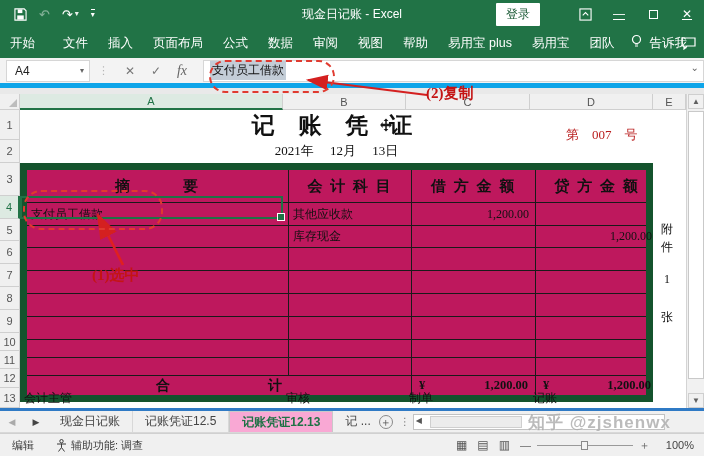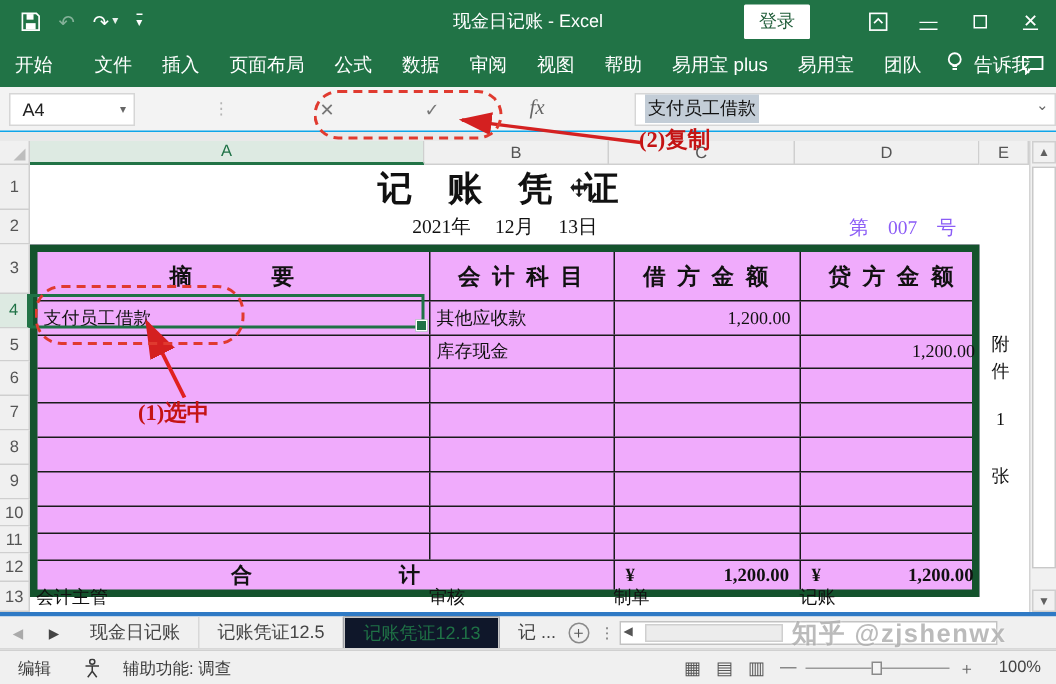--- a/index.html
+++ b/index.html
@@ -20,21 +20,21 @@
   .win-controls { position:absolute; right:0; top:0; height:28px; display:flex; align-items:center;text-decoration:underline; }
   .login-btn { background:#fff; color:#1e5c38; font-size:12px; padding:3px 10px; border-radius:1px; margin-right:28px; }
   .wc { width:34px; height:28px; display:flex; align-items:center; justify-content:center; color:#fff; font-size:12px; }
   .wc .box { width:9px; height:9px; border:1px solid #fff; display:block; }
   
   .ribbon { position:absolute; left:0; top:28px; width:704px; height:30px; background:#217346; display:flex; align-items:center; color:#fff; font-size:12.5px; }
   .rtab { padding:0 10px; height:30px; display:flex; align-items:center; white-space:nowrap; }
   .ribbon .bulb { margin:0 2px 0 6px; }
   .comment-btn { position:absolute; right:8px; top:0; height:30px; display:flex; align-items:center; }
   
-  .formulabar { position:absolute; left:0; top:58px; width:704px; height:30px; background:#f3f3f3; border-bottom:1px solid #0ea5e9; display:flex; align-items:center;gap:44px; }
+  .formulabar { position:absolute; left:0; top:58px; width:704px; height:30px; background:#f3f3f3; border-bottom:5px solid #0ea5e9; display:flex; align-items:center; }
   .namebox { position:relative; margin-left:6px; width:84px; height:22px; background:#fff; border:1px solid #d6d6d6; font-size:12px; color:#222; display:flex; align-items:center; padding-left:8px; }
   .namebox .nb-caret { position:absolute; right:5px; font-size:8px; color:#666; }
   .fb-sep { color:#b5b5b5; font-size:11px; margin:0 8px; letter-spacing:0; }
   .fb-btn { width:26px; text-align:center; font-size:12px; color:#777; }
   .fb-fx { font-family:"Liberation Serif", serif; font-style:italic; font-size:14px; color:#666; }
   .fb-field { position:relative; margin-left:8px; flex:1; height:22px; background:#fff; border:1px solid #d6d6d6; display:flex; align-items:center; padding-left:6px; font-size:12px; color:#111; }
   .fb-field .sel { background:#c3cdd7; padding:1px 2px; }
   .fb-expand { position:absolute; right:4px; top:1px; font-size:10px; color:#666; }
   .strip { position:absolute; left:0; top:88px; width:704px; height:6px; background:#e9e9e9; }
   
@@ -43,22 +43,22 @@
   .corner:after { content:""; position:absolute; right:2px; bottom:2px; border-style:solid; border-width:0 0 8px 8px; border-color:transparent transparent #bdbdbd transparent; }
   .colhead { position:absolute; top:0; height:16px; background:#f0f0f0; border-right:1px solid #cfcfcf; border-bottom:1px solid #cfcfcf; font-size:11px; color:#555; display:flex; align-items:center; justify-content:center; }
   .colhead.sel { background:#dcead f; background:#ddeae2; color:#1f7246; border-bottom:2px solid #217346; }
   .rowhead { position:absolute; left:0; width:20px; background:#f0f0f0; border-right:1px solid #cfcfcf; border-bottom:1px solid #cfcfcf; font-size:11px; color:#555; display:flex; align-items:center; justify-content:center; }
   .rowhead.sel { background:#ddeae2; color:#1f7246; border-right:2px solid #217346; }
   
   .serif { font-family:"Liberation Serif","DejaVu Serif",serif; }
   .v-title { position:absolute; left:20px; top:16px; width:633px; height:30px; display:flex; align-items:center; justify-content:center; font-size:23px; font-weight:bold; letter-spacing:9px; color:#111; }
   .v-title .mv { margin:0 -4px 0 2px; display:flex; }
   .v-date { position:absolute; left:20px; top:48px; width:633px; text-align:center; font-size:13px; color:#111; }
-  .v-docno { position:absolute; left:566px; top:49px; font-size:13px; color:#8b5cf6; }
-  .vtable { position:absolute; left:20px; top:69px; width:633px; border:5px solid #14532d; background:#f0abfc; }
+  .v-docno { position:absolute; left:566px; top:32px; font-size:13px; color:#b91c1c; }
+  .vtable { position:absolute; left:20px; top:69px; width:633px; border:7px solid #14532d; background:#be185d; }
   .vtr { display:grid; grid-template-columns:262px 123px 124px 122px; border-bottom:1px solid #1a1a1a; }
   .vtr:last-child { border-bottom:none; }
   .vtr.total { grid-template-columns:385px 124px 122px; }
   .vtd { border-right:1px solid #1a1a1a; overflow:hidden; display:flex; align-items:center; font-size:12px; color:#111; padding:0 4px; white-space:pre; }
   .vtd:last-child { border-right:none; }
   .vtr.head .vtd { justify-content:center; font-weight:bold; font-size:15px; letter-spacing:2px; }
   .vtd.num { justify-content:flex-end; padding-right:6px; }
   .vtd.money { justify-content:space-between; font-weight:bold; font-size:12.5px; padding:0 7px; }
   .vtr.total .vtd:first-child { justify-content:center; font-weight:bold; font-size:14px; }
   .v-footer { position:absolute; left:20px; top:294px; width:633px; height:20px; display:grid; grid-template-columns:262px 123px 124px 122px; font-size:12px; color:#111; align-items:center; }
@@ -75,31 +75,31 @@
   .vscroll .down { bottom:0; }
   .vscroll .thumb { position:absolute; left:1px; top:17px; width:16px; height:268px; background:#fff; border:1px solid #c9c9c9; }
   
   .bluebar { position:absolute; left:0; top:408px; width:704px; height:3px; background:#2f7ac5; }
   
   .tabbar { position:absolute; left:0; top:411px; width:704px; height:22px; background:#f0f0f0; border-bottom:1px solid #d8d8d8; display:flex; align-items:stretch; font-size:12px; color:#444; }
   .tnav { width:24px; display:flex; align-items:center; justify-content:center; font-size:9px; color:#444; }
   .tnav.dim { color:#aaa; }
   .stab { display:flex; align-items:center; padding:0 12px; border-right:1px solid #d8d8d8; white-space:nowrap; }
   .stab:first-of-type { border-left:1px solid #d8d8d8; }
-  .stab.active { background:#0f172a; color:#1f7246; font-weight:normal; border:1px solid #c9c9c9; border-bottom:none; }
+  .stab.active { background:#f9a8d4; color:#1f7246; font-weight:bold; border:1px solid #c9c9c9; border-bottom:none; }
   .addsheet { width:22px; display:flex; align-items:center; justify-content:center; }
   .addsheet i { font-style:normal; width:14px; height:14px; border:1px solid #8a8a8a; border-radius:50%; font-size:11px; line-height:12px; text-align:center; color:#555; }
   .tdots { width:16px; display:flex; align-items:center; justify-content:center; color:#777; font-size:10px; }
   .hscroll { position:relative; margin-top:3px; height:16px; width:252px; background:#fff; border:1px solid #c2c2c2; }
   .hscroll .hl { position:absolute; left:2px; top:1px; font-size:8px; color:#555; }
   .hscroll .hthumb { position:absolute; left:16px; top:1px; width:92px; height:12px; background:#ececec; border:1px solid #cfcfcf; }
   
   .statusbar { position:absolute; left:0; top:433px; width:704px; height:23px; background:#f0f0f0; border-top:1px solid #d0d0d0; display:flex; align-items:center; font-size:11px; color:#3b3b3b; }
   .sb-mode { margin-left:12px; }
-  .sb-acc { display:flex; align-items:center; gap:15px; margin-left:22px; }
+  .sb-acc { display:flex; align-items:center; gap:4px; margin-left:22px; }
   .sb-right { position:absolute; right:10px; display:flex; align-items:center; gap:10px; }
   .viewbtn { font-size:12px; color:#555; }
   .zoomctl { display:flex; align-items:center; gap:6px; }
   .zslider { position:relative; width:96px; height:12px; }
   .zslider .track { position:absolute; left:0; right:0; top:6px; height:1px; background:#9a9a9a; }
   .zslider .mid { position:absolute; left:48px; top:3px; width:1px; height:7px; background:#9a9a9a; }
   .zslider .handle { position:absolute; left:44px; top:2px; width:7px; height:9px; background:#f4f4f4; border:1px solid #8a8a8a; }
   .zpct { width:34px; text-align:right; color:#444; }
   
   .watermark { position:absolute; left:528px; top:411px; z-index:70; font-size:17px; font-weight:bold; letter-spacing:1px; color:rgba(150,150,150,.65); text-shadow:0 0 2px rgba(255,255,255,.9); pointer-events:none; white-space:nowrap; }

